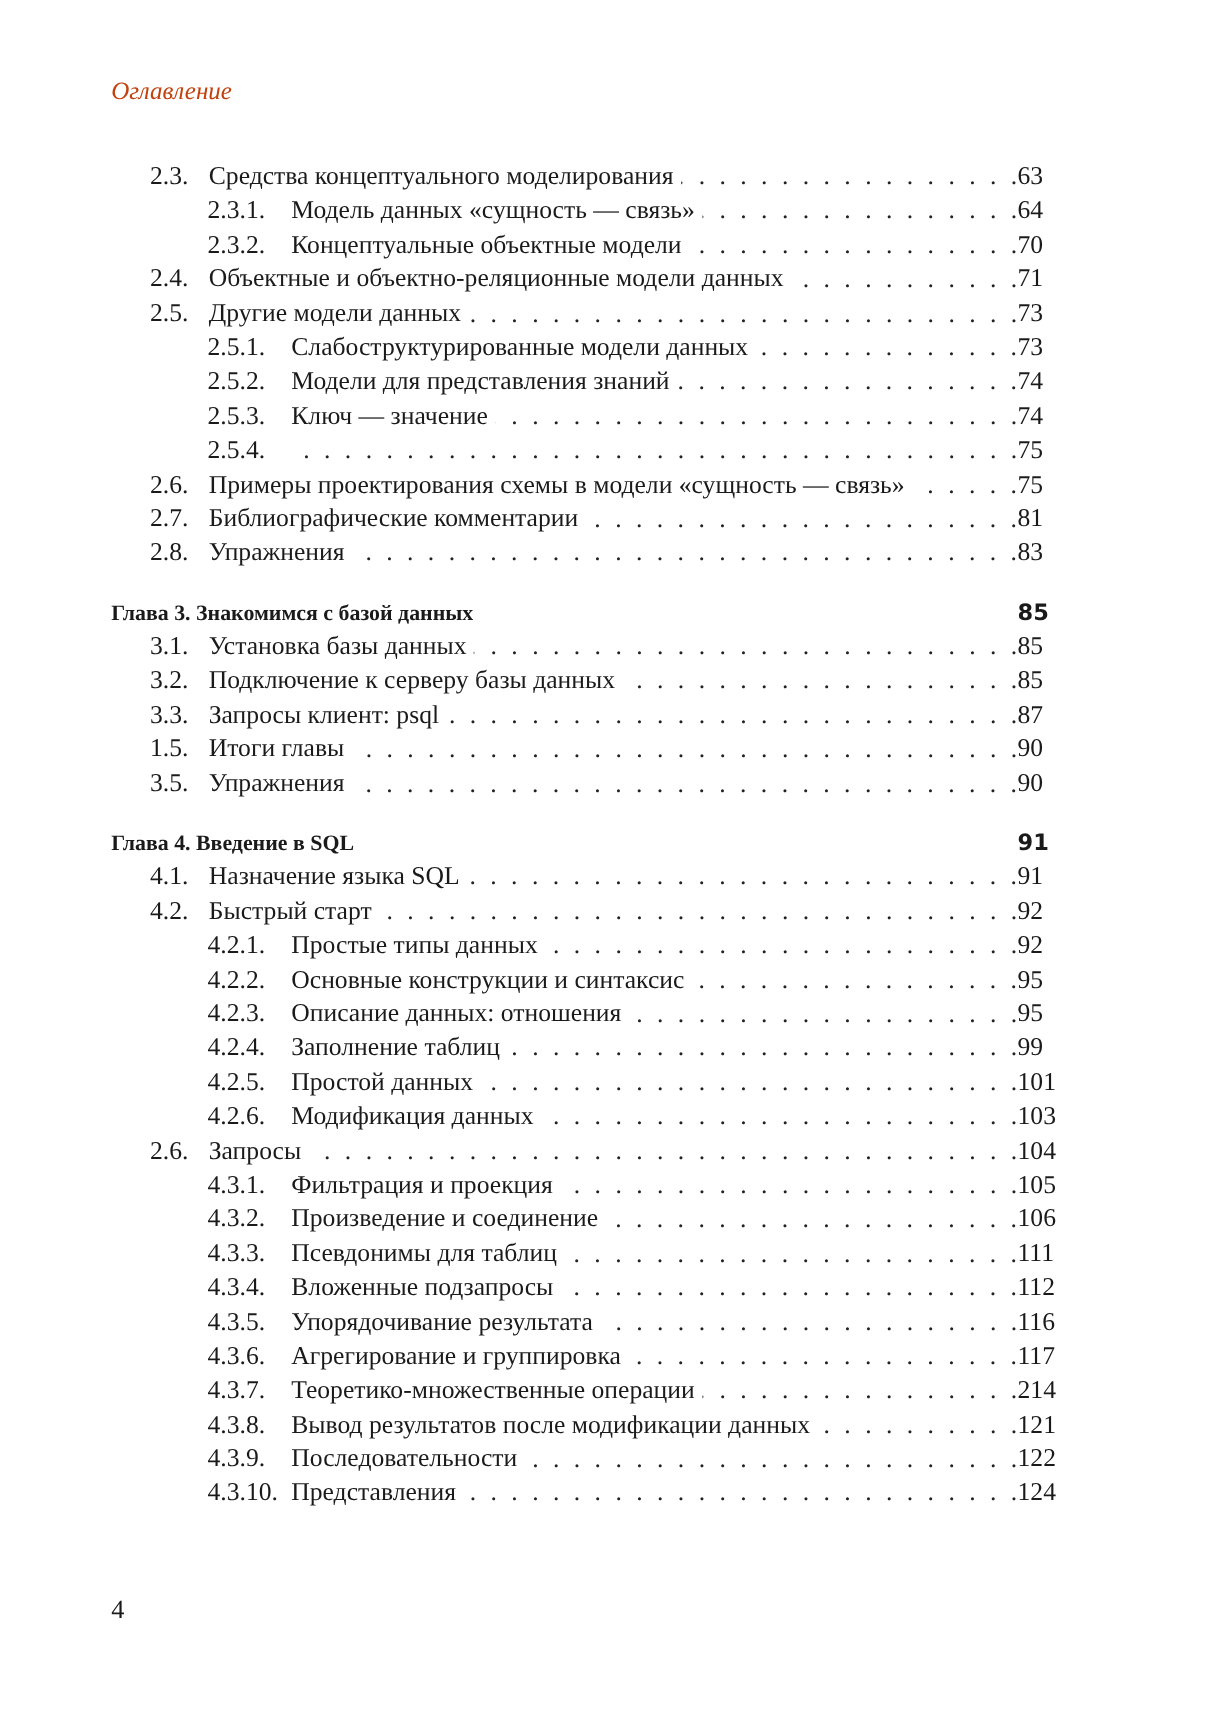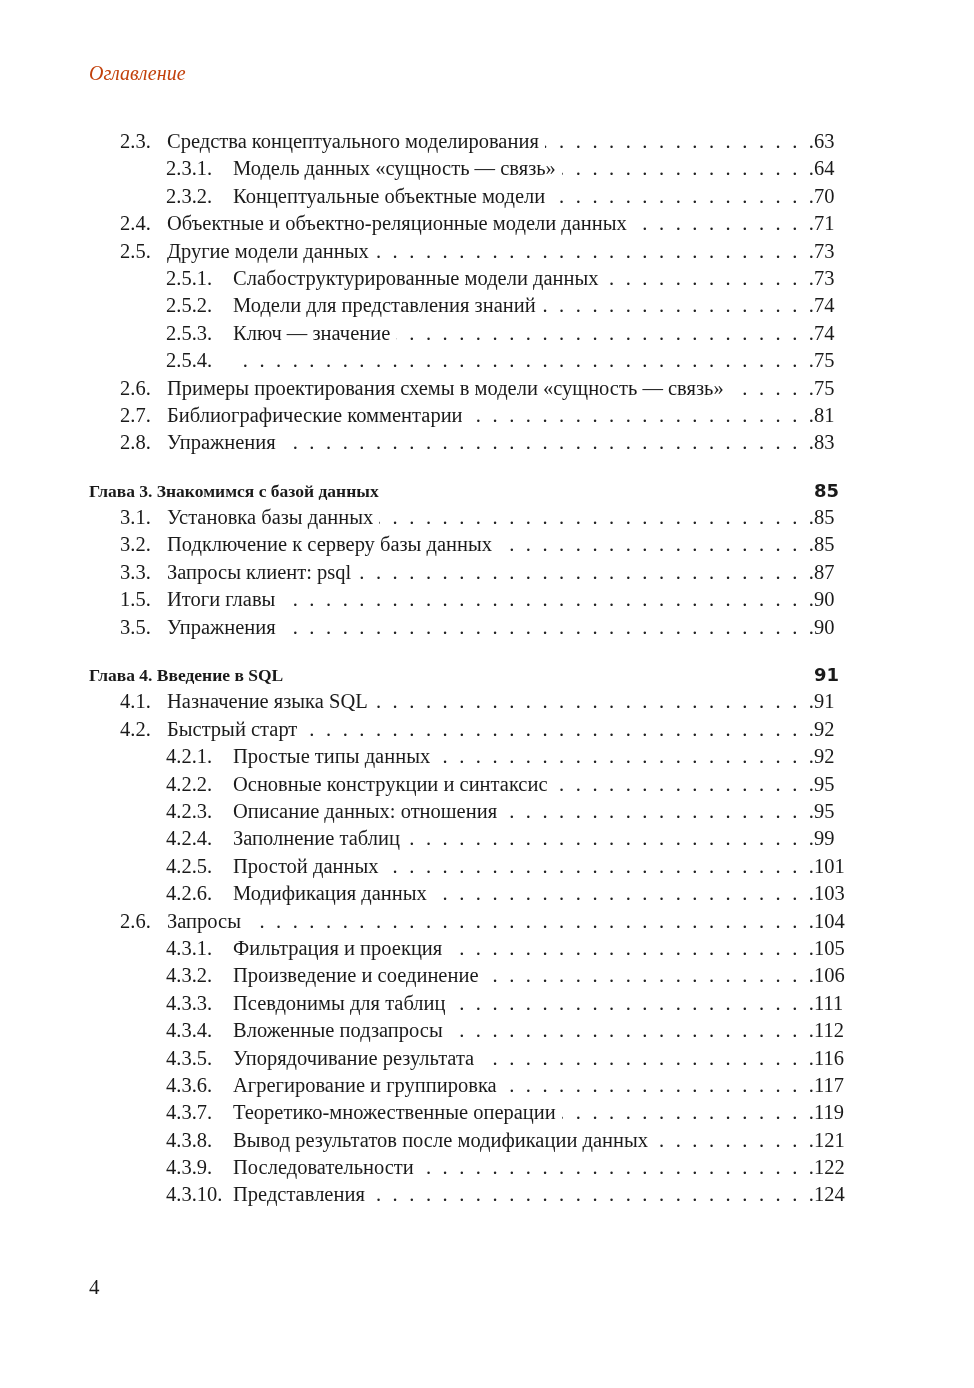--- a/index.html
+++ b/index.html
@@ -289,21 +289,21 @@
     <div class="row l2">
       <span class="num">4.3.6.</span>
       <span class="title">Агрегирование и группировка</span>
       <span class="leader"></span>
       <span class="page">117</span>
     </div>
     <div class="row l2">
       <span class="num">4.3.7.</span>
       <span class="title">Теоретико-множественные операции</span>
       <span class="leader"></span>
-      <span class="page">119</span>
+      <span class="page">214</span>
     </div>
     <div class="row l2">
       <span class="num">4.3.8.</span>
       <span class="title">Вывод результатов после модификации данных</span>
       <span class="leader"></span>
       <span class="page">121</span>
     </div>
     <div class="row l2">
       <span class="num">4.3.9.</span>
       <span class="title">Последовательности</span>

